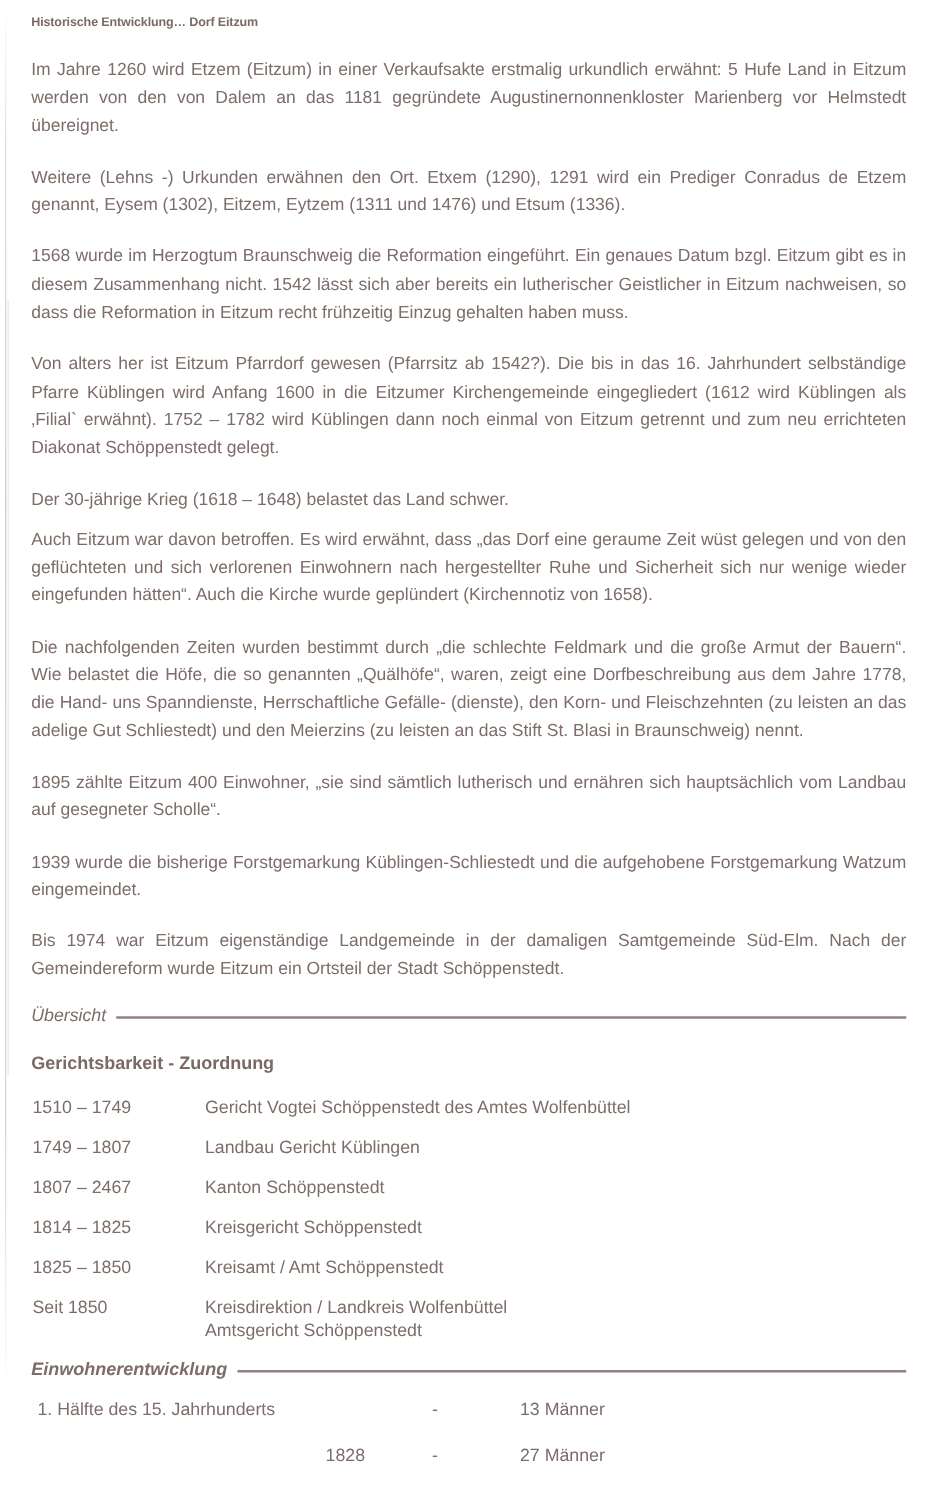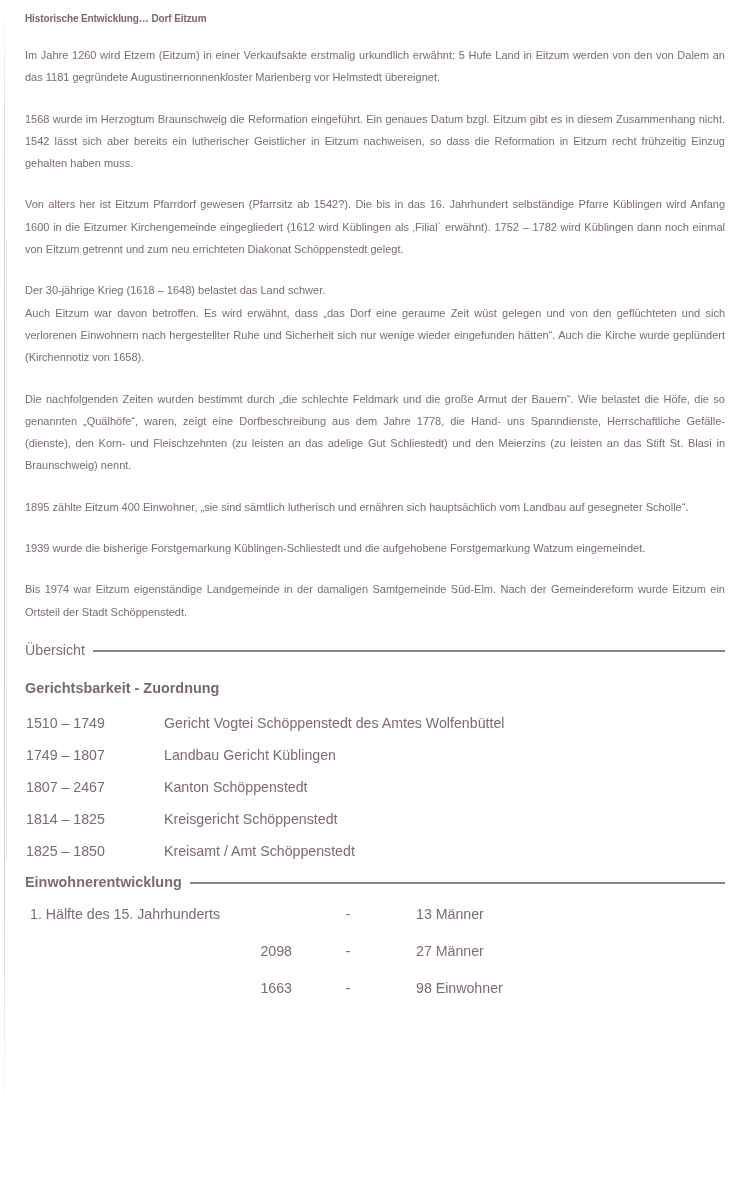--- a/index.html
+++ b/index.html
@@ -56,36 +56,37 @@
 
   h1.doc-title {
     font-size: 10px;
     font-weight: bold;
     letter-spacing: -0.1px;
     margin: 0 0 20px 0;
     color: #7a6a66;
   }
 
   p.para {
-    font-size: 11px;
+    font-size: 14px;
     line-height: 22.3px;
     text-align: justify;
     margin: 0 0 19px 0;
     color: #7d6d69;
     hyphens: none;
   }
   p.para.tight {
-    margin-bottom: 0;
+    margin-bottom: 10px;
   }
 
   
   .rule-head {
     display: flex;
     align-items: center;
     margin: 0 0 2px 0;
+    font-style: italic;
   }
   .rule-head .rh-label {
     font-size: 14.2px;
     white-space: nowrap;
     color: #7d6d69;
     padding-right: 8px;
   }
   .rule-head.bold .rh-label {
     font-weight: bold;
     font-size: 14.4px;
@@ -170,20 +171,21 @@
 
 <div class="scan-edge"></div>
 <div class="scan-edge2"></div>
 
 <div class="page">
   <div class="inner">
 
     <h1 class="doc-title">Historische Entwicklung… Dorf Eitzum</h1>
 
     <p class="para">Im Jahre 1260 wird Etzem (Eitzum) in einer Verkaufsakte erstmalig urkundlich erwähnt: 5 Hufe Land in Eitzum werden von den von Dalem an das 1181 gegründete Augustinernonnenkloster Marienberg vor Helmstedt übereignet.</p>
+    <p class="para">Weitere (Lehns -) Urkunden erwähnen den Ort. Etxem (1290), 1291 wird ein Prediger Conradus de Etzem genannt, Eysem (1302), Eitzem, Eytzem (1311 und 1476) und Etsum (1336).</p>
     <p class="para">1568 wurde im Herzogtum Braunschweig die Reformation eingeführt. Ein genaues Datum bzgl. Eitzum gibt es in diesem Zusammenhang nicht. 1542 lässt sich aber bereits ein lutherischer Geistlicher in Eitzum nachweisen, so dass die Reformation in Eitzum recht frühzeitig Einzug gehalten haben muss.</p>
     <p class="para">Von alters her ist Eitzum Pfarrdorf gewesen (Pfarrsitz ab 1542?). Die bis in das 16. Jahrhundert selbständige Pfarre Küblingen wird Anfang 1600 in die Eitzumer Kirchengemeinde eingegliedert (1612 wird Küblingen als ‚Filial` erwähnt). 1752 – 1782 wird Küblingen dann noch einmal von Eitzum getrennt und zum neu errichteten Diakonat Schöppenstedt gelegt.</p>
 
     <p class="para tight">Der 30-jährige Krieg (1618 – 1648) belastet das Land schwer.</p>
     <p class="para">Auch Eitzum war davon betroffen. Es wird erwähnt, dass „das Dorf eine geraume Zeit wüst gelegen und von den geflüchteten und sich verlorenen Einwohnern nach hergestellter Ruhe und Sicherheit sich nur wenige wieder eingefunden hätten“. Auch die Kirche wurde geplündert (Kirchennotiz von 1658).</p>
 
     <p class="para">Die nachfolgenden Zeiten wurden bestimmt durch „die schlechte Feldmark und die große Armut der Bauern“. Wie belastet die Höfe, die so genannten „Quälhöfe“, waren, zeigt eine Dorfbeschreibung aus dem Jahre 1778, die Hand- uns Spanndienste, Herrschaftliche Gefälle- (dienste), den Korn- und Fleischzehnten (zu leisten an das adelige Gut Schliestedt) und den Meierzins (zu leisten an das Stift St. Blasi in Braunschweig) nennt.</p>
     <p class="para">1895 zählte Eitzum 400 Einwohner, „sie sind sämtlich lutherisch und ernähren sich hauptsächlich vom Landbau auf gesegneter Scholle“.</p>
     <p class="para">1939 wurde die bisherige Forstgemarkung Küblingen-Schliestedt und die aufgehobene Forstgemarkung Watzum eingemeindet.</p>
     <p class="para">Bis 1974 war Eitzum eigenständige Landgemeinde in der damaligen Samtgemeinde Süd-Elm. Nach der Gemeindereform wurde Eitzum ein Ortsteil der Stadt Schöppenstedt.</p>
@@ -210,37 +212,44 @@
           <td class="court">Kanton Schöppenstedt</td>
         </tr>
         <tr>
           <td class="period">1814 – 1825</td>
           <td class="court">Kreisgericht Schöppenstedt</td>
         </tr>
         <tr>
           <td class="period">1825 – 1850</td>
           <td class="court">Kreisamt / Amt Schöppenstedt</td>
         </tr>
+        <tr>
+          <td class="period">Seit 1850</td>
+          <td class="court">
+            <span>Kreisdirektion / Landkreis Wolfenbüttel</span>
+            <span class="line2">Amtsgericht Schöppenstedt</span>
+          </td>
+        </tr>
       </tbody>
     </table>
 
     <div class="rule-head bold">
       <span class="rh-label">Einwohnerentwicklung</span>
       <span class="rh-line"></span>
     </div>
 
     <table class="pop">
       <tbody>
         <tr>
           <td class="year">1. Hälfte des 15. Jahrhunderts</td>
           <td class="dash">-</td>
           <td class="value">13 Männer</td>
         </tr>
         <tr>
-          <td class="year">2098</td>
+          <td class="year">1828</td>
           <td class="dash">-</td>
           <td class="value">27 Männer</td>
         </tr>
         <tr>
           <td class="year">1663</td>
           <td class="dash">-</td>
           <td class="value">98 Einwohner</td>
         </tr>
 
       </tbody>

